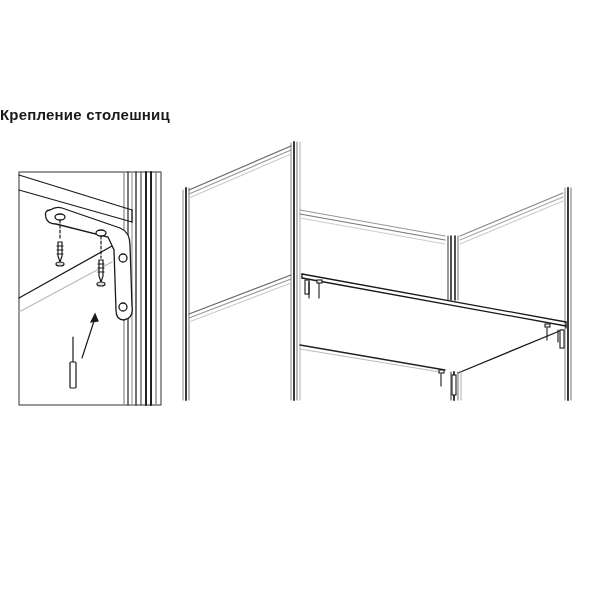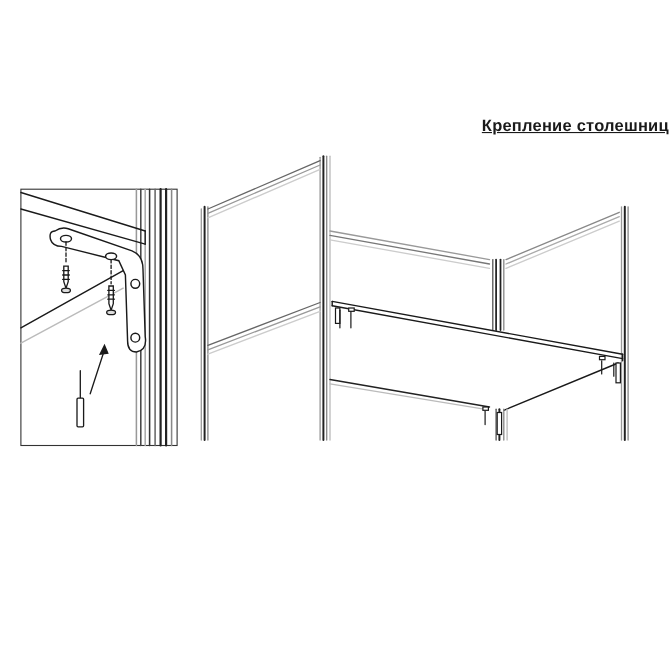--- a/index.html
+++ b/index.html
@@ -1,17 +1,17 @@
 <!DOCTYPE html>
 <html><head>
 <meta charset="utf-8">
 <style>
   html,body{margin:0;padding:0;background:#ffffff;}
   body{width:608px;height:607px;position:relative;overflow:hidden;font-family:"Liberation Sans",sans-serif;}
-  .title{position:absolute;left:0;width:608px;top:106px;text-align:right;font-weight:bold;font-size:15px;color:#1a1a1a;letter-spacing:0.2px;text-decoration:underline;}
+  .title{position:absolute;left:0;width:608px;top:106px;text-align:left;font-weight:bold;font-size:15px;color:#1a1a1a;letter-spacing:0.2px;}
   svg{position:absolute;left:0;top:0;}
 </style>
 </head>
 <body>
 
 <div class="title">Крепление столешниц</div>
 
 <svg width="608" height="607" viewBox="0 0 608 607">
 
   <g stroke="#1a1a1a" fill="none" stroke-linecap="round">

